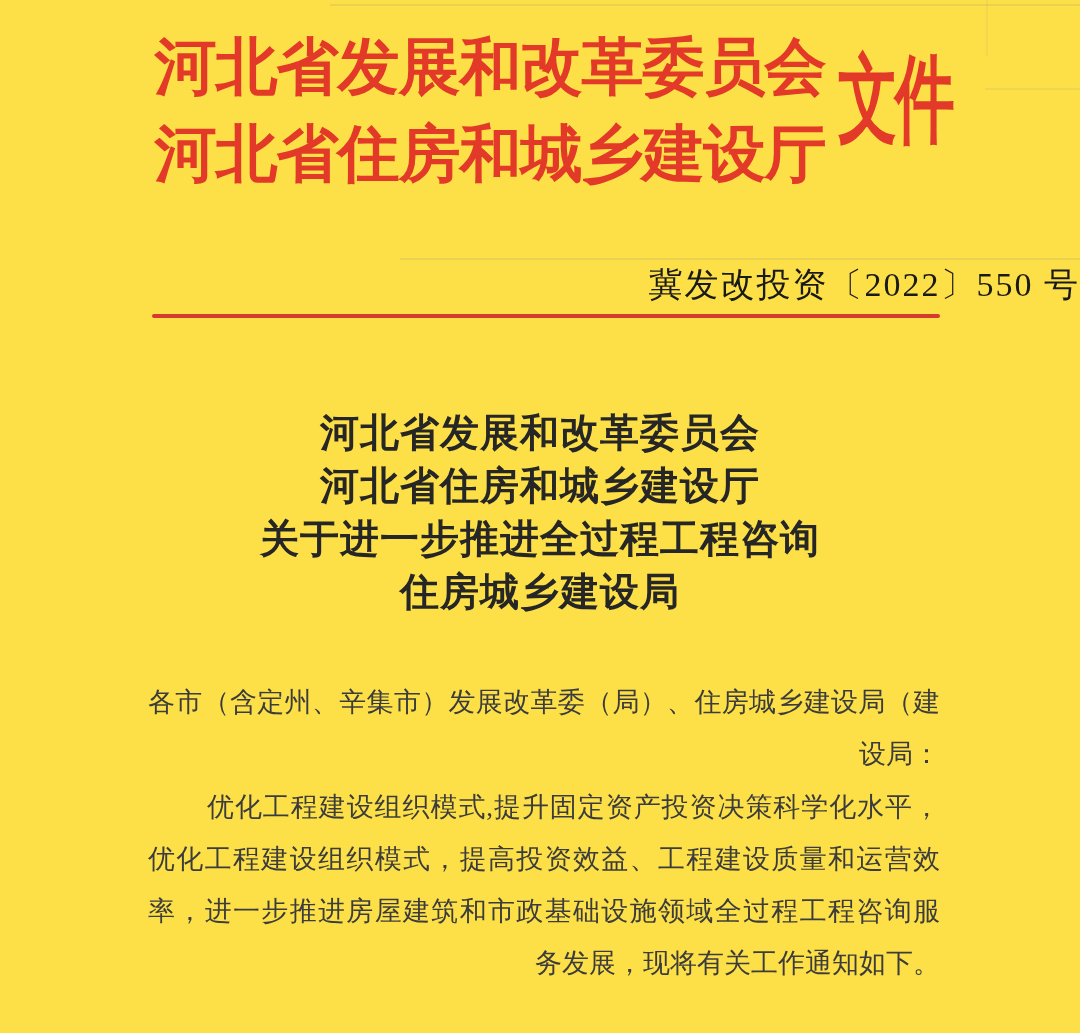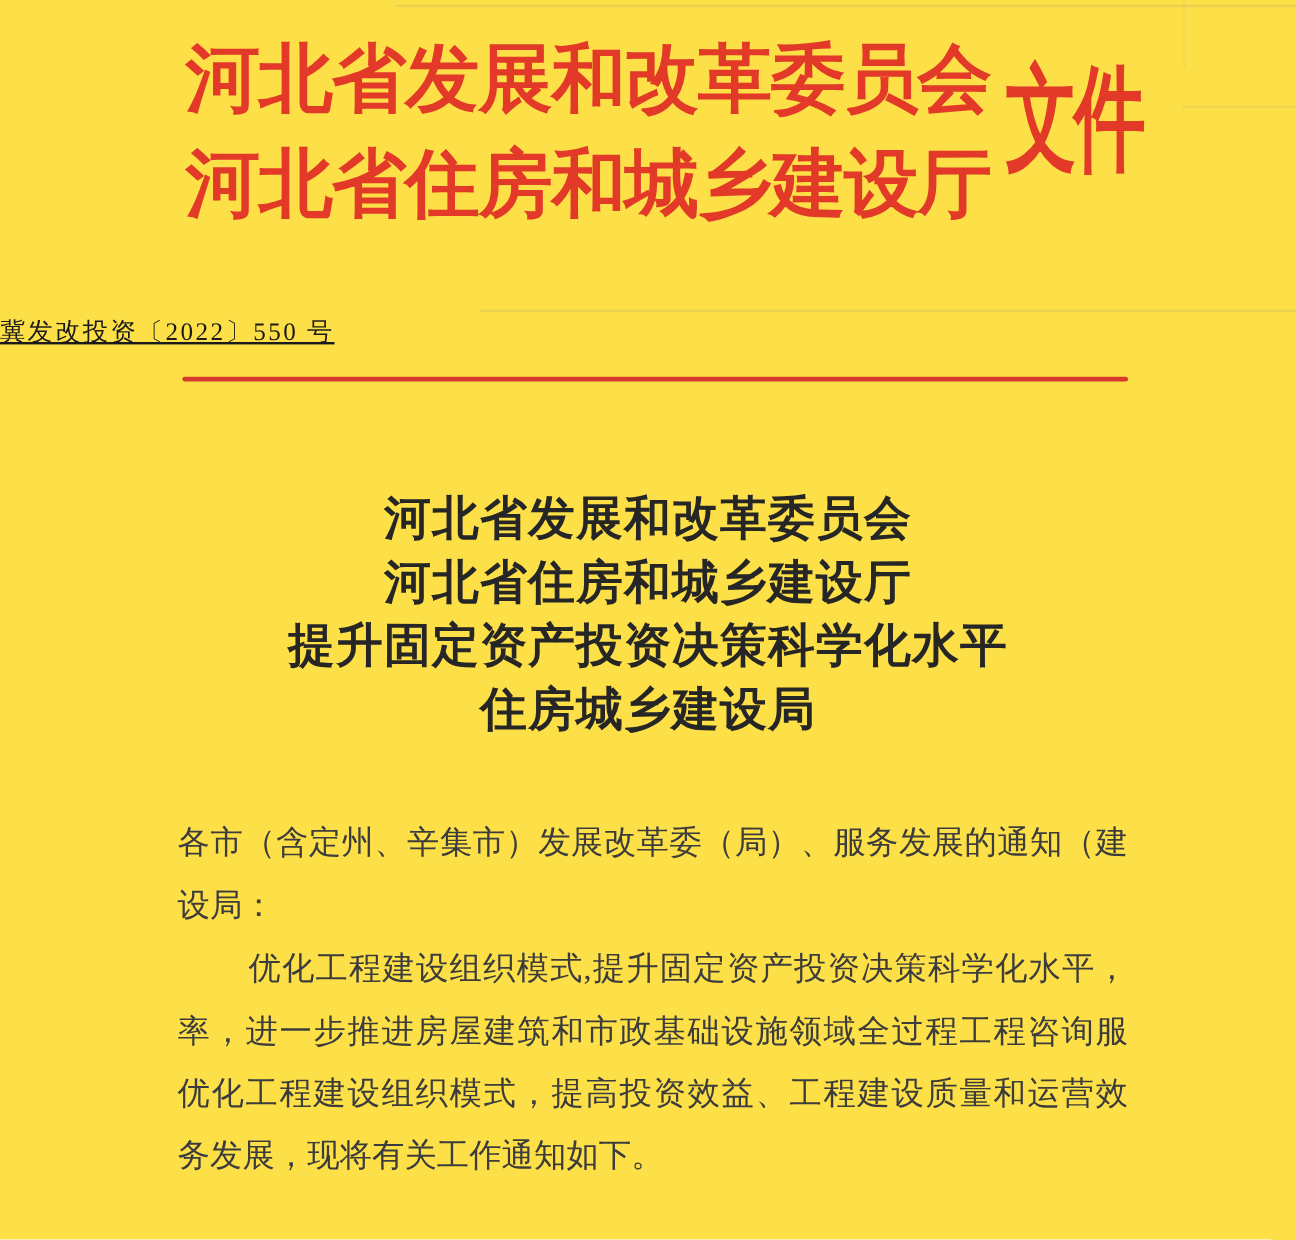--- a/index.html
+++ b/index.html
@@ -45,26 +45,25 @@
     transform-origin: left center;
     white-space: nowrap;
   }
 
   
   .docnum {
     position: absolute;
     top: 262px;
     left: 0;
     width: 100%;
-    text-align: left;
-    font-size: 21px;
+    text-align: right;
+    font-size: 34px;
     color: #1a1a1a;
     letter-spacing: 2px;
     white-space: nowrap;
-    text-decoration: underline;
   }
 
   
   .rule {
     position: absolute;
     top: 314px;
     left: 152px;
     width: 788px;
     height: 4px;
     background: #d63a2c;
@@ -93,20 +92,21 @@
     position: absolute;
     top: 676px;
     left: 148px;
     width: 792px;
     font-size: 27px;
     color: #3c3c3c;
   }
   .bline {
     height: 52.3px;
     line-height: 52.3px;
+    text-align: right;
   }
   .j {
     text-align: justify;
     text-align-last: justify;
   }
   .indent {
     text-indent: 59px;
   }
 
   
@@ -136,26 +136,26 @@
   </div>
   <div class="wenjian">文件</div>
 
   <div class="docnum">冀发改投资〔2022〕550 号</div>
 
   <div class="rule"></div>
 
   <div class="title">
     <div class="title-line">河北省发展和改革委员会</div>
     <div class="title-line">河北省住房和城乡建设厅</div>
-    <div class="title-line">提升固定资产投资决策科学化水平</div>
+    <div class="title-line">关于进一步推进全过程工程咨询</div>
     <div class="title-line">住房城乡建设局</div>
   </div>
 
   <div class="bodytext">
-    <div class="bline j">各市（含定州、辛集市）发展改革委（局）、服务发展的通知（建</div>
+    <div class="bline j">各市（含定州、辛集市）发展改革委（局）、住房城乡建设局（建</div>
     <div class="bline">设局：</div>
     <div class="bline j indent">优化工程建设组织模式,提升固定资产投资决策科学化水平，</div>
+    <div class="bline j">优化工程建设组织模式，提高投资效益、工程建设质量和运营效</div>
     <div class="bline j">率，进一步推进房屋建筑和市政基础设施领域全过程工程咨询服</div>
-    <div class="bline j">优化工程建设组织模式，提高投资效益、工程建设质量和运营效</div>
     <div class="bline">务发展，现将有关工作通知如下。</div>
   </div>
 
 </div>
 
 </body></html>

